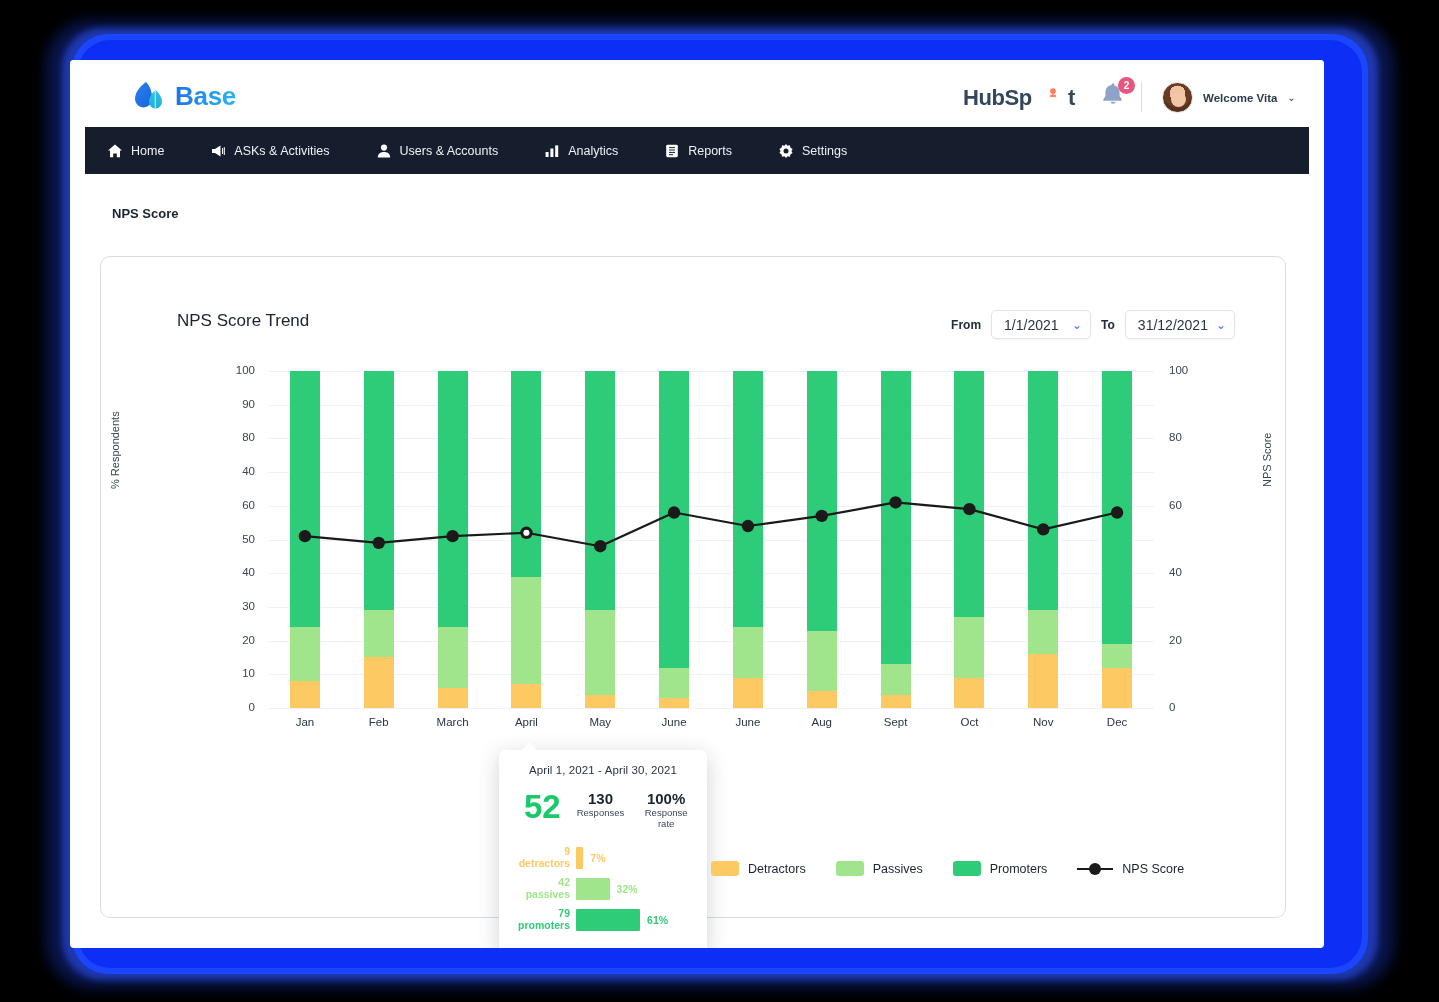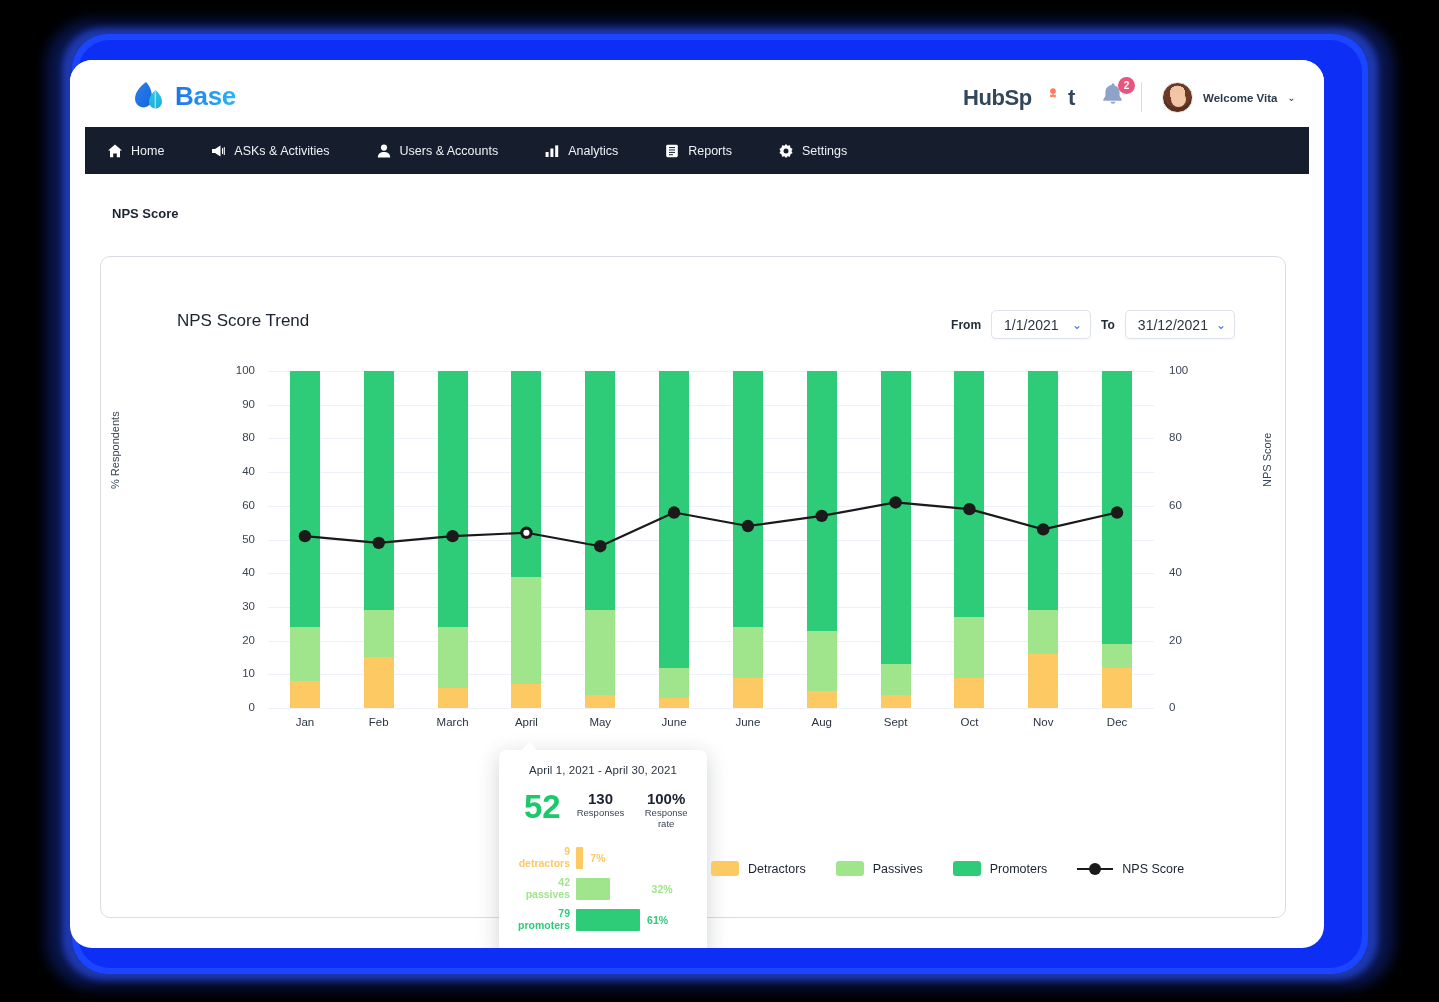--- a/index.html
+++ b/index.html
@@ -27,21 +27,21 @@
     border-radius: 36px; background: #1b45ff;
   }
   .frame-inner-shadow {
     position: absolute; left: 78px; top: 40px; width: 1284px; height: 928px;
     border-radius: 32px; background: #0d2ff5;
   }
 
   
   .app-card {
     position: absolute; left: 70px; top: 60px; width: 1254px; height: 888px;
-    background: #ffffff; border-radius: 22px; overflow: hidden;
+    background: #ffffff; border-radius: 4px; overflow: hidden;
   }
 
   
   .topbar {
     position: absolute; left: 0; top: 0; width: 1254px; height: 69px;
     background: #ffffff; display: flex; align-items: center;
   }
   .logo-wrap { position: absolute; left: 60px; top: 18px; display: flex; align-items: center; gap: 9px; }
   .logo-mark { width: 36px; height: 36px; position: relative; }
   .logo-text { font-size: 26px; font-weight: 800; color: #2196f3; letter-spacing: -.3px;
@@ -476,21 +476,21 @@
                   <span class="tt-pct" style="color: rgb(253, 201, 99);">7%</span>
                 </div>
               </div>
               <div class="tt-barrow">
                 <div class="tt-labels">
                   <span class="tt-num" style="color: rgb(160, 229, 139);">42</span>
                   <span class="tt-cat" style="color: rgb(160, 229, 139);">passives</span>
                 </div>
                 <div class="tt-bar-track">
                   <div class="tt-bar" style="background: rgb(160, 229, 139); width: 33.6px;"></div>
-                  <span class="tt-pct" style="color: rgb(160, 229, 139); margin-left: 35px;">32%</span>
+                  <span class="tt-pct" style="color: rgb(160, 229, 139);">32%</span>
                 </div>
               </div>
               <div class="tt-barrow">
                 <div class="tt-labels">
                   <span class="tt-num" style="color: rgb(46, 204, 120);">79</span>
                   <span class="tt-cat" style="color: rgb(46, 204, 120);">promoters</span>
                 </div>
                 <div class="tt-bar-track">
                   <div class="tt-bar" style="background: rgb(46, 204, 120); width: 64.05px;"></div>
                   <span class="tt-pct" style="color: rgb(46, 204, 120);">61%</span>

